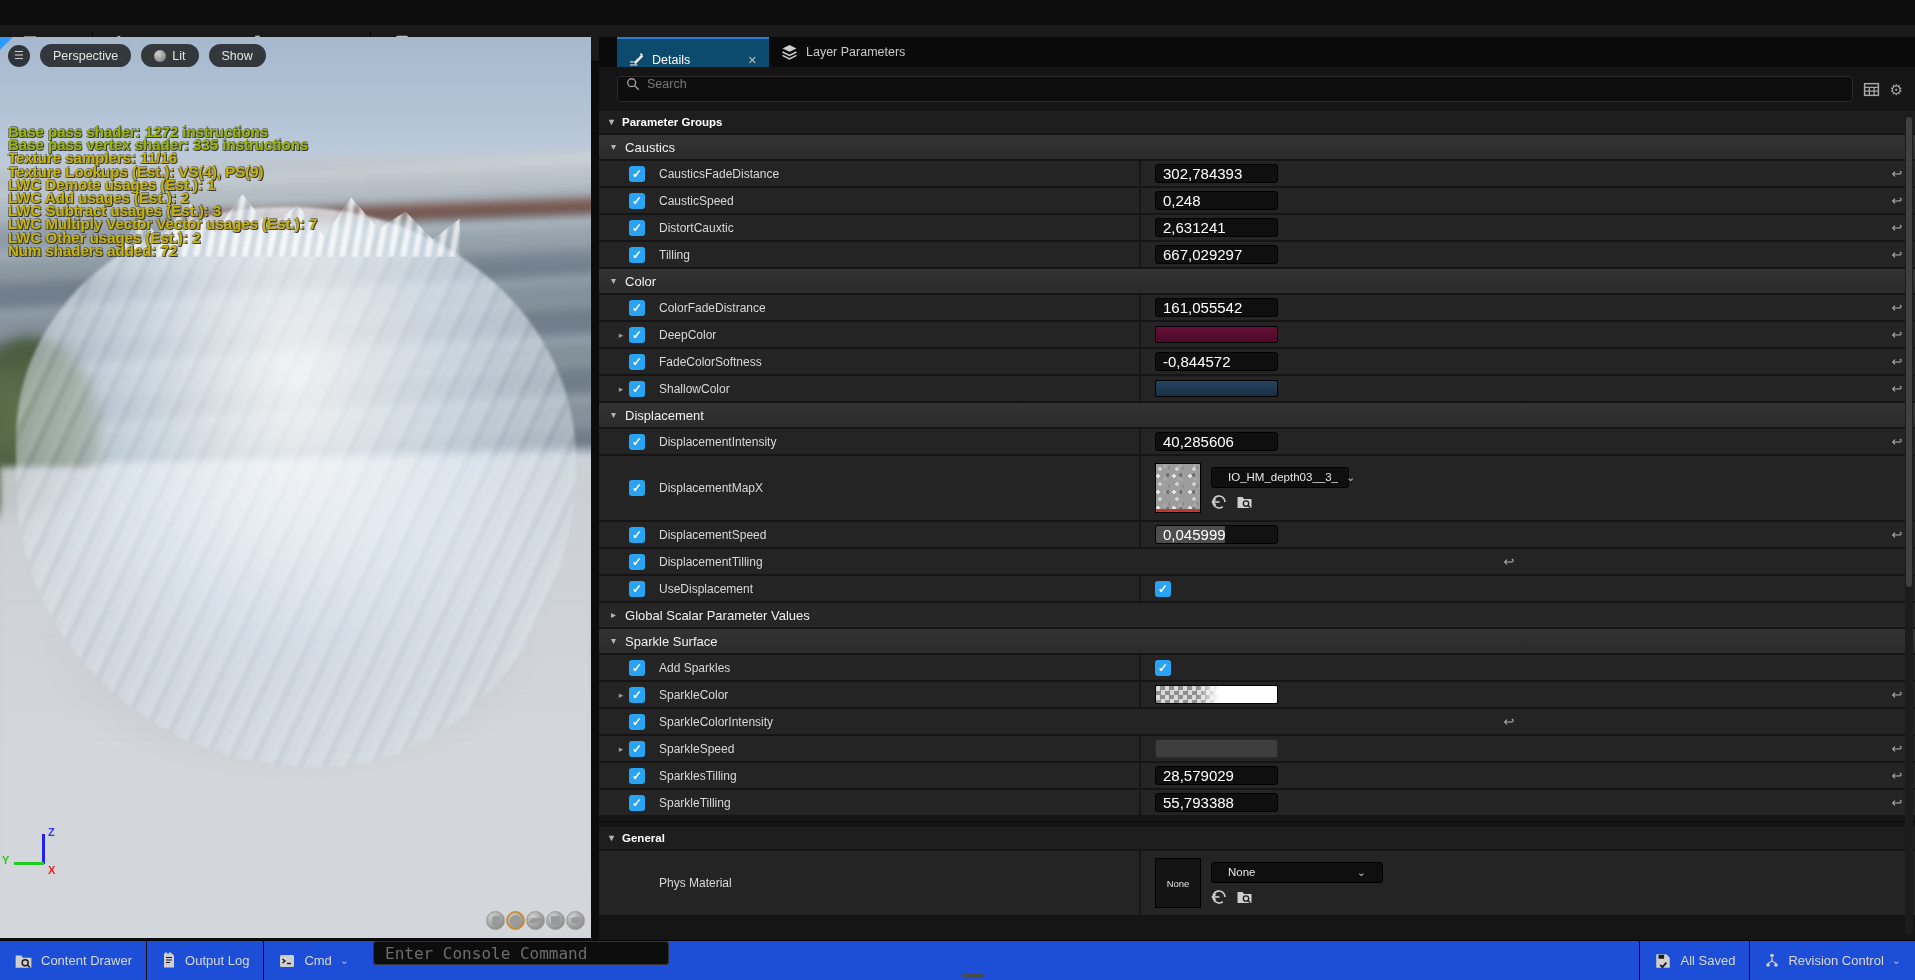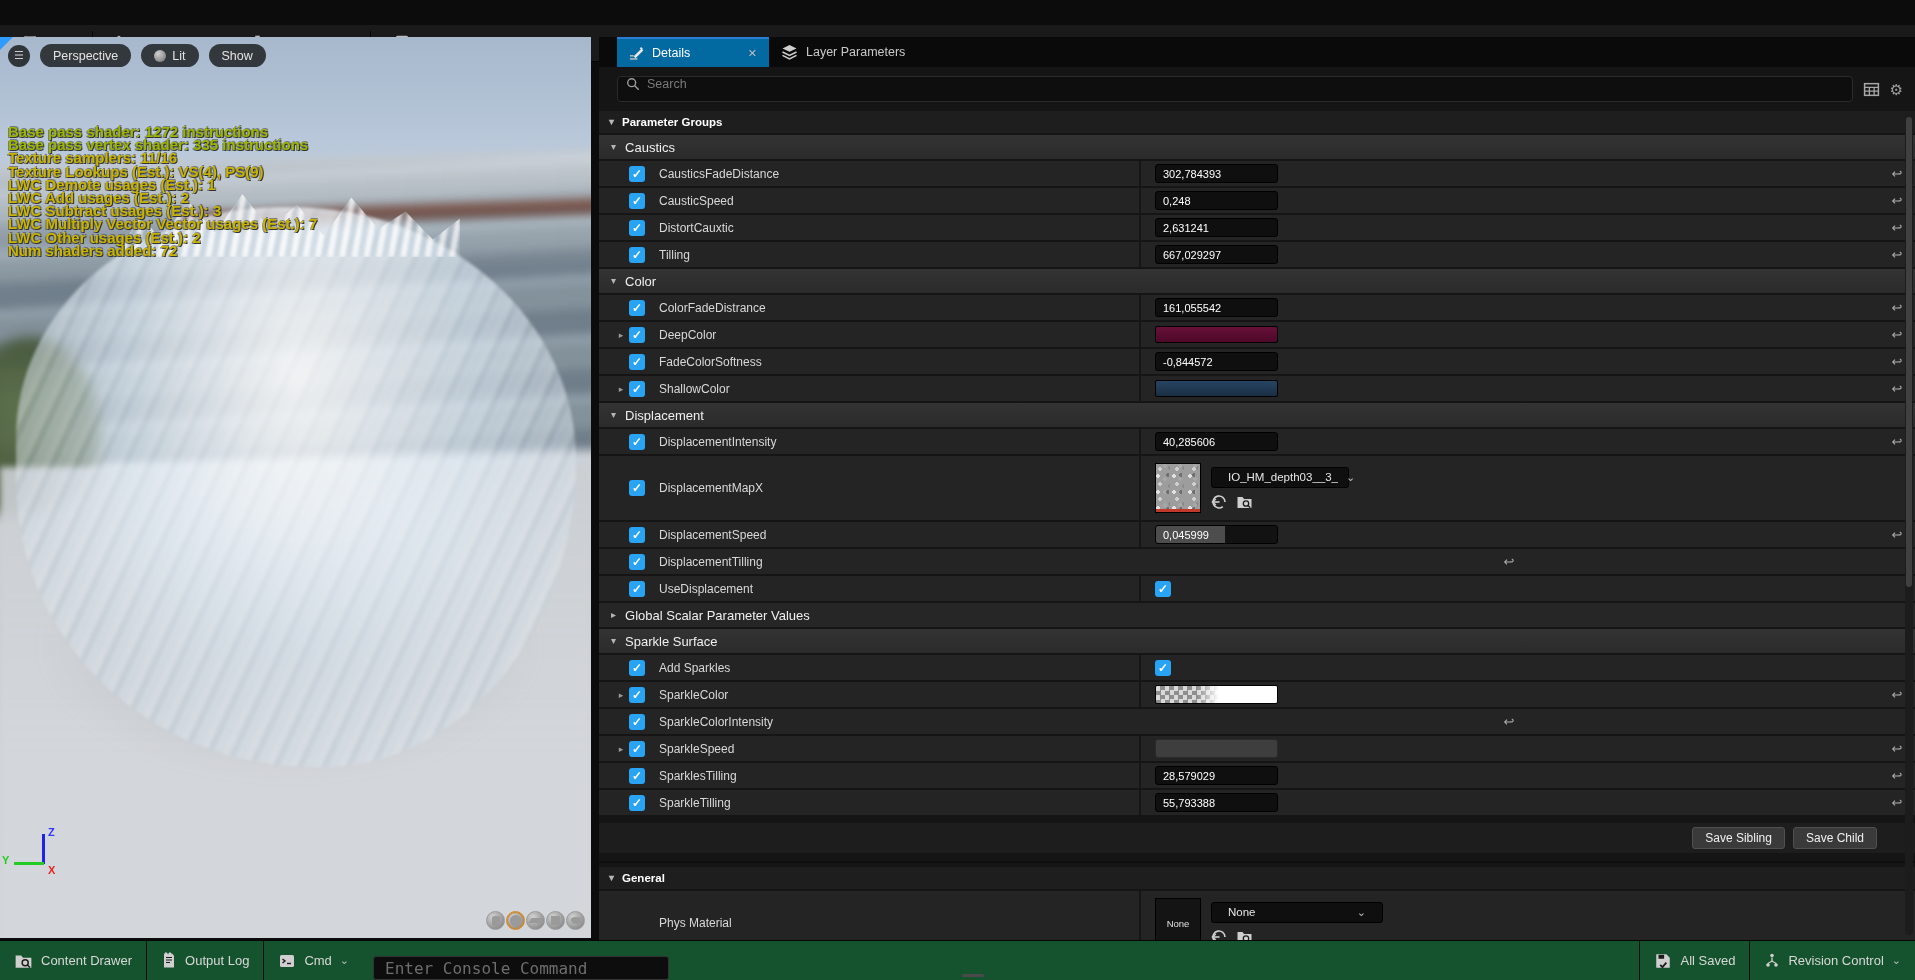--- a/index.html
+++ b/index.html
@@ -68,21 +68,21 @@
   .gz-z { position:absolute; left:30px; top:8px; width:2.5px; height:30px; background:#2222ee; }
   .gz-y { position:absolute; left:2px; top:36px; width:30px; height:2.5px; background:#22cc22; }
   .gz-zl { position:absolute; left:36px; top:0; color:#3333ff; }
   .gz-xl { position:absolute; left:36px; top:38px; color:#ee2222; }
   .gz-yl { position:absolute; left:-10px; top:28px; color:#22cc22; }
 
   
   #details { position:absolute; left:599px; top:37px; width:1316px; height:903px; background:#151515; }
   #tabbar { height:30px; background:#0a0a0a; display:flex; align-items:stretch; padding-left:18px; }
   .tab { display:flex; align-items:center; gap:8px; padding:0 12px; font-size:12.5px; color:#c9c9c9; }
-  .tab.active { background:#0369a1; border-top:2px solid #2a7fd4; color:#fff; width:152px; }
+  .tab.active { background:#0c4a6e; border-top:2px solid #2a7fd4; color:#fff; width:152px;align-items:flex-end; }
   .tab .close { margin-left:auto; color:#bdbdbd; font-size:11px; }
   #searchrow { height:44px; display:flex; align-items:center; padding:0 12px 0 18px; gap:10px; }
   #searchbox { flex:1; height:26px; background:#0e0e0e; border:1px solid #2b2b2b; border-radius:4px;
       display:flex; align-items:flex-start; padding:0 8px; gap:7px; }
   #searchbox input { flex:1; background:transparent; border:none; outline:none; color:#cfcfcf; font-size:12.5px;
       font-family:"Liberation Sans", sans-serif; }
   #searchbox input::placeholder { color:#7a7a7a; }
   .sr-icon { color:#9d9d9d; font-size:15px; line-height:1; }
 
   #params { position:absolute; left:0; top:74px; width:1316px; height:829px; overflow:hidden; }
@@ -94,21 +94,21 @@
   .caret { color:#b5b5b5; font-size:10px; line-height:1; }
   .prow { display:grid; grid-template-columns:14px 16px 26px 1fr 740px 36px; align-items:center;
       height:25px; background:#242424; margin-bottom:2px; }
   .prow.tall { height:64px; }
   .exp { color:#9a9a9a; font-size:9px; text-align:center; }
   .cbx { width:16px; height:16px; border-radius:3px; background:#29a3f3; color:#fff; font-size:12px;
       font-weight:bold; display:flex; align-items:center; justify-content:center; }
   .plabel { font-size:12px; color:#d9d9d9; padding-left:4px; }
   .vcell { height:100%; border-left:2px solid #161616; display:flex; align-items:center; padding-left:14px; gap:10px; }
   .vfield { width:123px; height:19px; background:#0f0f0f; border:1px solid #000; border-radius:3px;
-      font-size:11px; color:#fff; display:flex; align-items:center; padding:0 7px; }
+      font-size:15px; color:#fff; display:flex; align-items:center; padding:0 7px; }
   .vfield.slider { background:linear-gradient(90deg,#4d4d4d 0 57%, #121212 57%); }
   .vfield.gray { background:#3e3e3e; border-color:#2a2a2a; }
   .swatch { width:123px; height:17px; border-radius:2px; border:1px solid #000; }
   .swatch.deep { background:linear-gradient(180deg,#67103a,#4e0827); }
   .swatch.shallow { background:linear-gradient(180deg,#264461,#1a2f44); }
   .swatch.sparkle { height:19px; background:
       linear-gradient(90deg, rgba(255,255,255,0) 0 34%, #ffffff 52% 100%),
       repeating-conic-gradient(#8e8e8e 0 25%, #d9d9d9 0 50%);
       background-size:100% 100%, 9px 9px; }
   .reset { color:#a9a9a9; font-size:13px; text-align:center; }
@@ -131,22 +131,22 @@
   .asset-icons { display:flex; gap:9px; align-items:center; }
   .save-row { height:30px; display:flex; justify-content:flex-end; align-items:center; gap:8px;
       padding-right:38px; background:#1d1d1d; margin:8px 0 4px; }
   .btn { height:22px; background:#3a3a3a; border:1px solid #505050; border-radius:3px;
       color:#f0f0f0; font-size:12px; display:flex; align-items:center; padding:0 12px; }
   .section-gap { height:6px; border-bottom:2px solid #0f0f0f; margin-bottom:4px; }
   #scrollbar { position:absolute; right:2px; top:76px; width:8px; height:822px; background:#1c1c1c; border-radius:4px; }
   #scroll-thumb { position:absolute; left:1px; top:4px; width:6px; height:470px; background:#404040; border-radius:3px; }
 
   
-  #statusbar { position:absolute; left:0; top:940px; width:1915px; height:40px; background:#14532d;
-      display:flex; align-items:flex-end; border-top:1px solid #060606; }
+  #statusbar { position:absolute; left:0; top:940px; width:1915px; height:40px; background:#1d4ed8;
+      display:flex; align-items:flex-start; border-top:1px solid #060606; }
   .sb-btn { display:flex; align-items:center; gap:8px; padding:0 14px; height:100%; font-size:13px; color:#d8d8d8; }
   .sb-sep { width:1px; height:100%; background:#0c0c0c; }
   #console-input { width:296px; height:24px; background:#0d0d0d; border:1px solid #333; border-radius:3px;
       margin-left:10px; color:#cfcfcf; font-family:"DejaVu Sans Mono", monospace; font-size:16px; padding:0 11px; outline:none; }
   #console-input::placeholder { color:#6d6d6d; }
   #sb-right { margin-left:auto; display:flex; align-items:center; height:100%; }
   #resize-dash { position:absolute; left:962px; top:974px; width:22px; height:3px; background:#4a4a4a; border-radius:2px; }
   .ico { flex:none; }
 </style>
 </head>
@@ -573,24 +573,20 @@
       <span class="cbx">
           <span>✓</span>
         </span>
       <span class="plabel">SparkleTilling</span>
       <div class="vcell">
           <div class="vfield">55,793388</div>
         </div>
       <span class="reset">↩</span>
     </div>
 
-    <div class="save-row">
-      <div class="btn">Save Sibling</div>
-      <div class="btn">Save Child</div>
-    </div>
 
     <div class="section-gap"></div>
 
     <div class="root-hdr">
       <span class="caret">▾</span>
       <span>General</span>
     </div>
     <div class="prow tall">
       <span></span>
         <span class="exp"></span>

